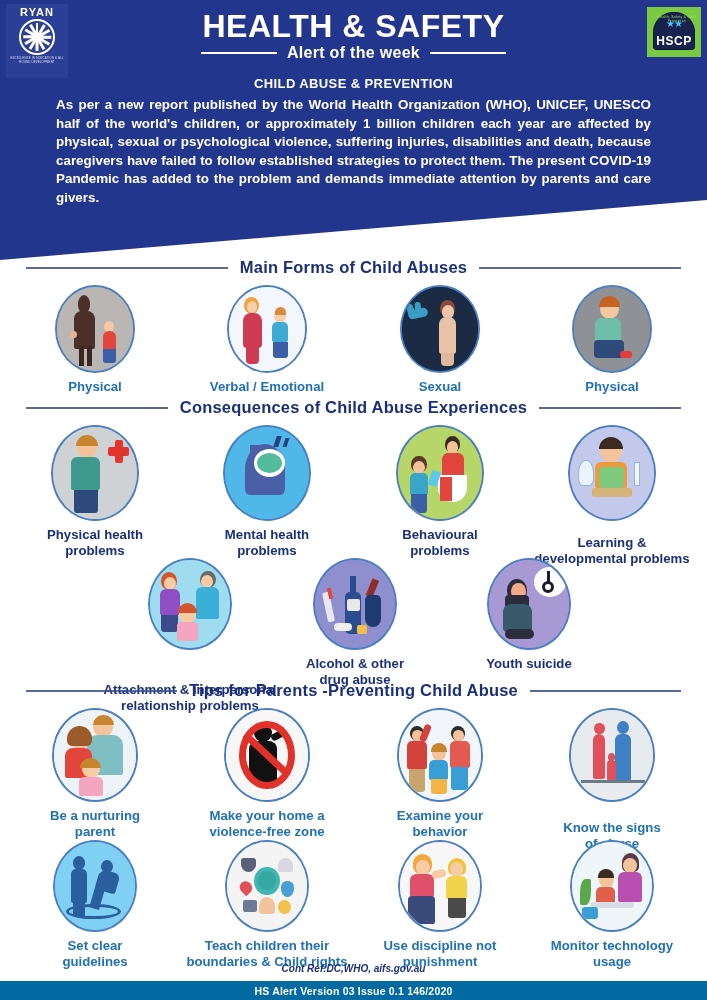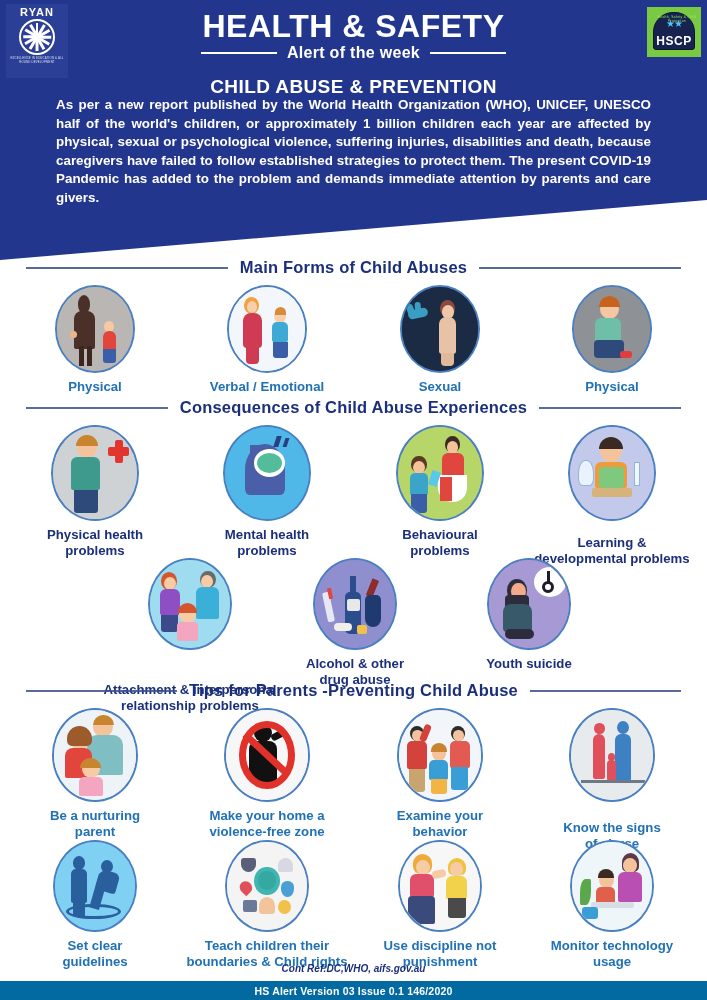--- a/index.html
+++ b/index.html
@@ -103,21 +103,21 @@
     gap: 10px;
   }
   .sub-rule { width: 76px; height: 2px; background: #ffffff; }
   #subtitle {
     color: #ffffff; font-size: 16px; font-weight: bold;
     letter-spacing: .3px;
   }
   #alert-title {
     position: absolute; left: 0; right: 0; top: 76px;
     text-align: center; color: #ffffff;
-    font-size: 19px; font-weight: bold; letter-spacing: .4px;
+    font-size: 13px; font-weight: bold; letter-spacing: .4px;
   }
   #alert-body {
     position: absolute; left: 56px; right: 56px; top: 96px;
     color: #ffffff; font-size: 13.4px; line-height: 18.6px;
     font-weight: bold; text-align: justify;
   }
 
   
   .section-head {
     display: flex; align-items: center; justify-content: center;

